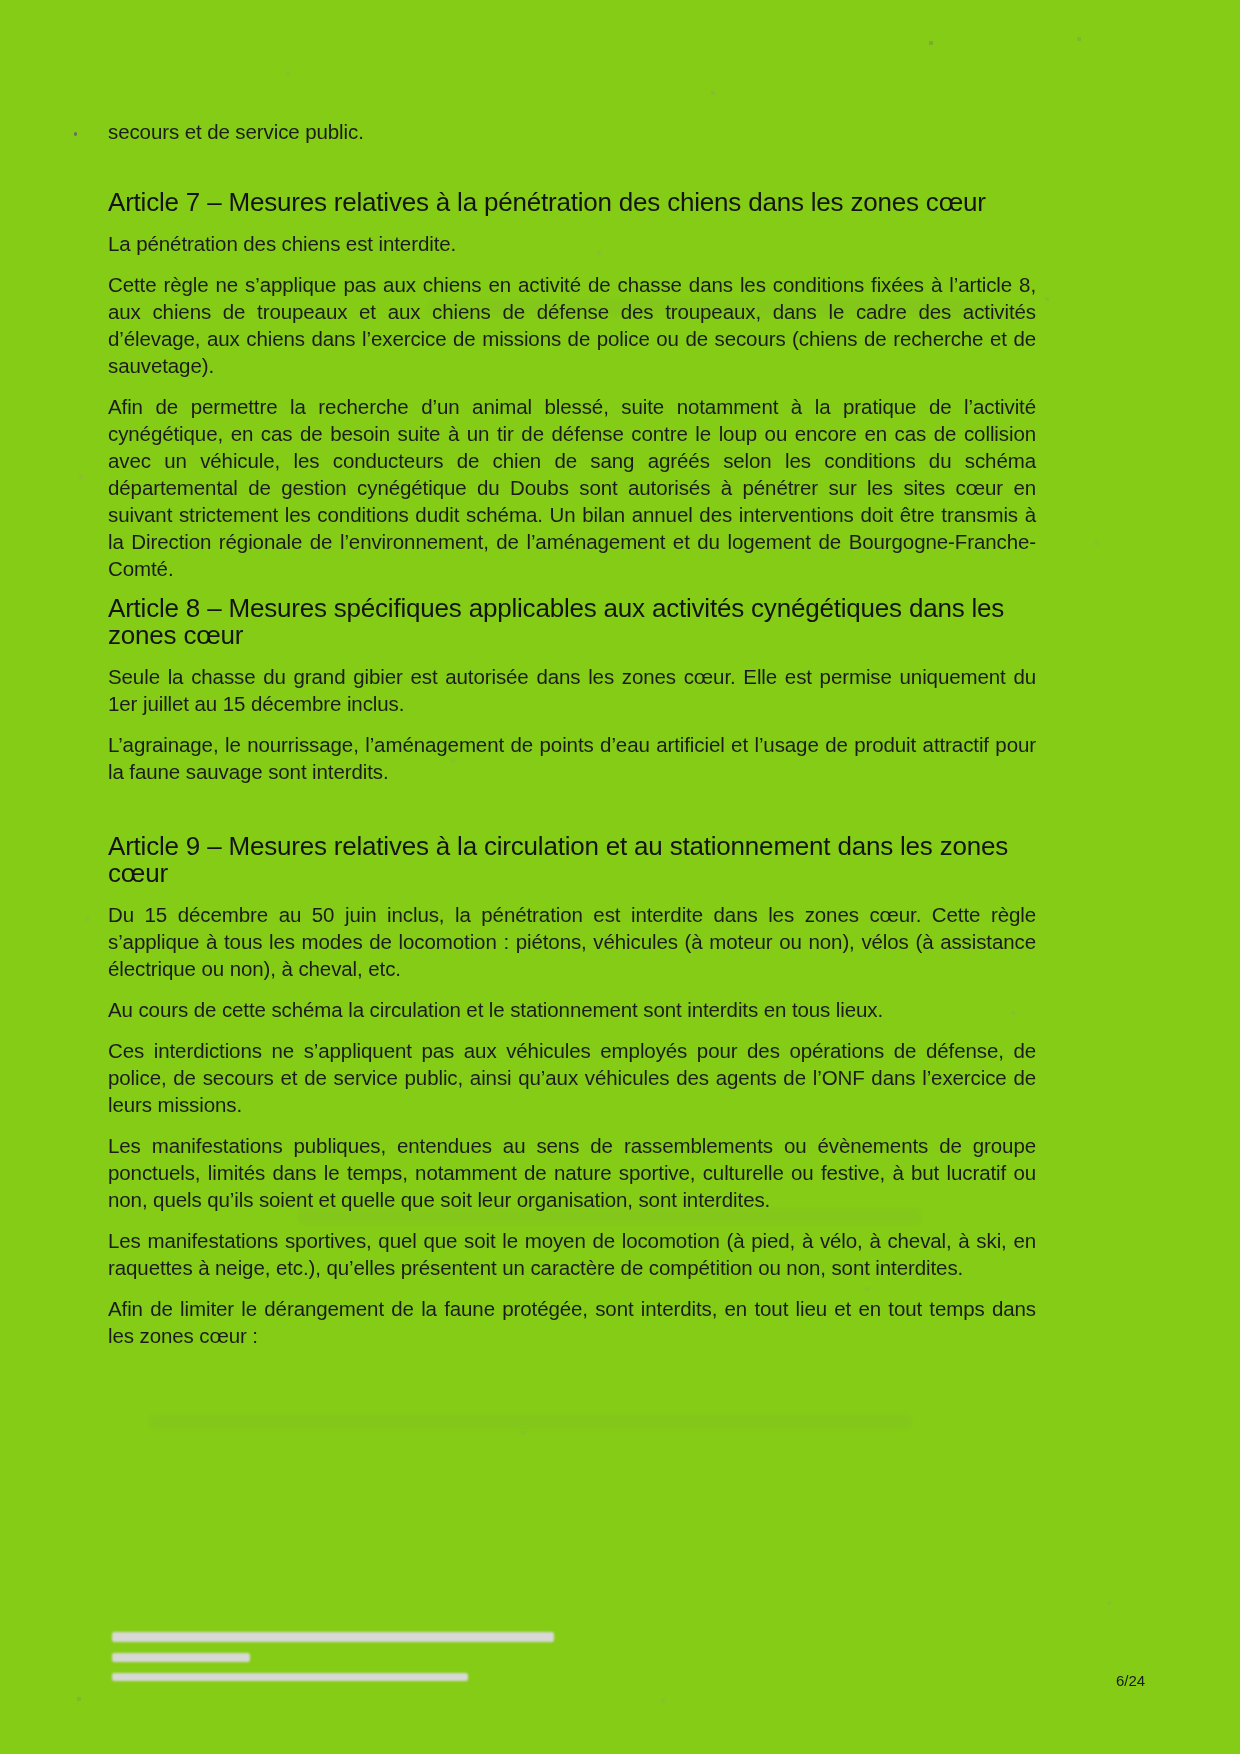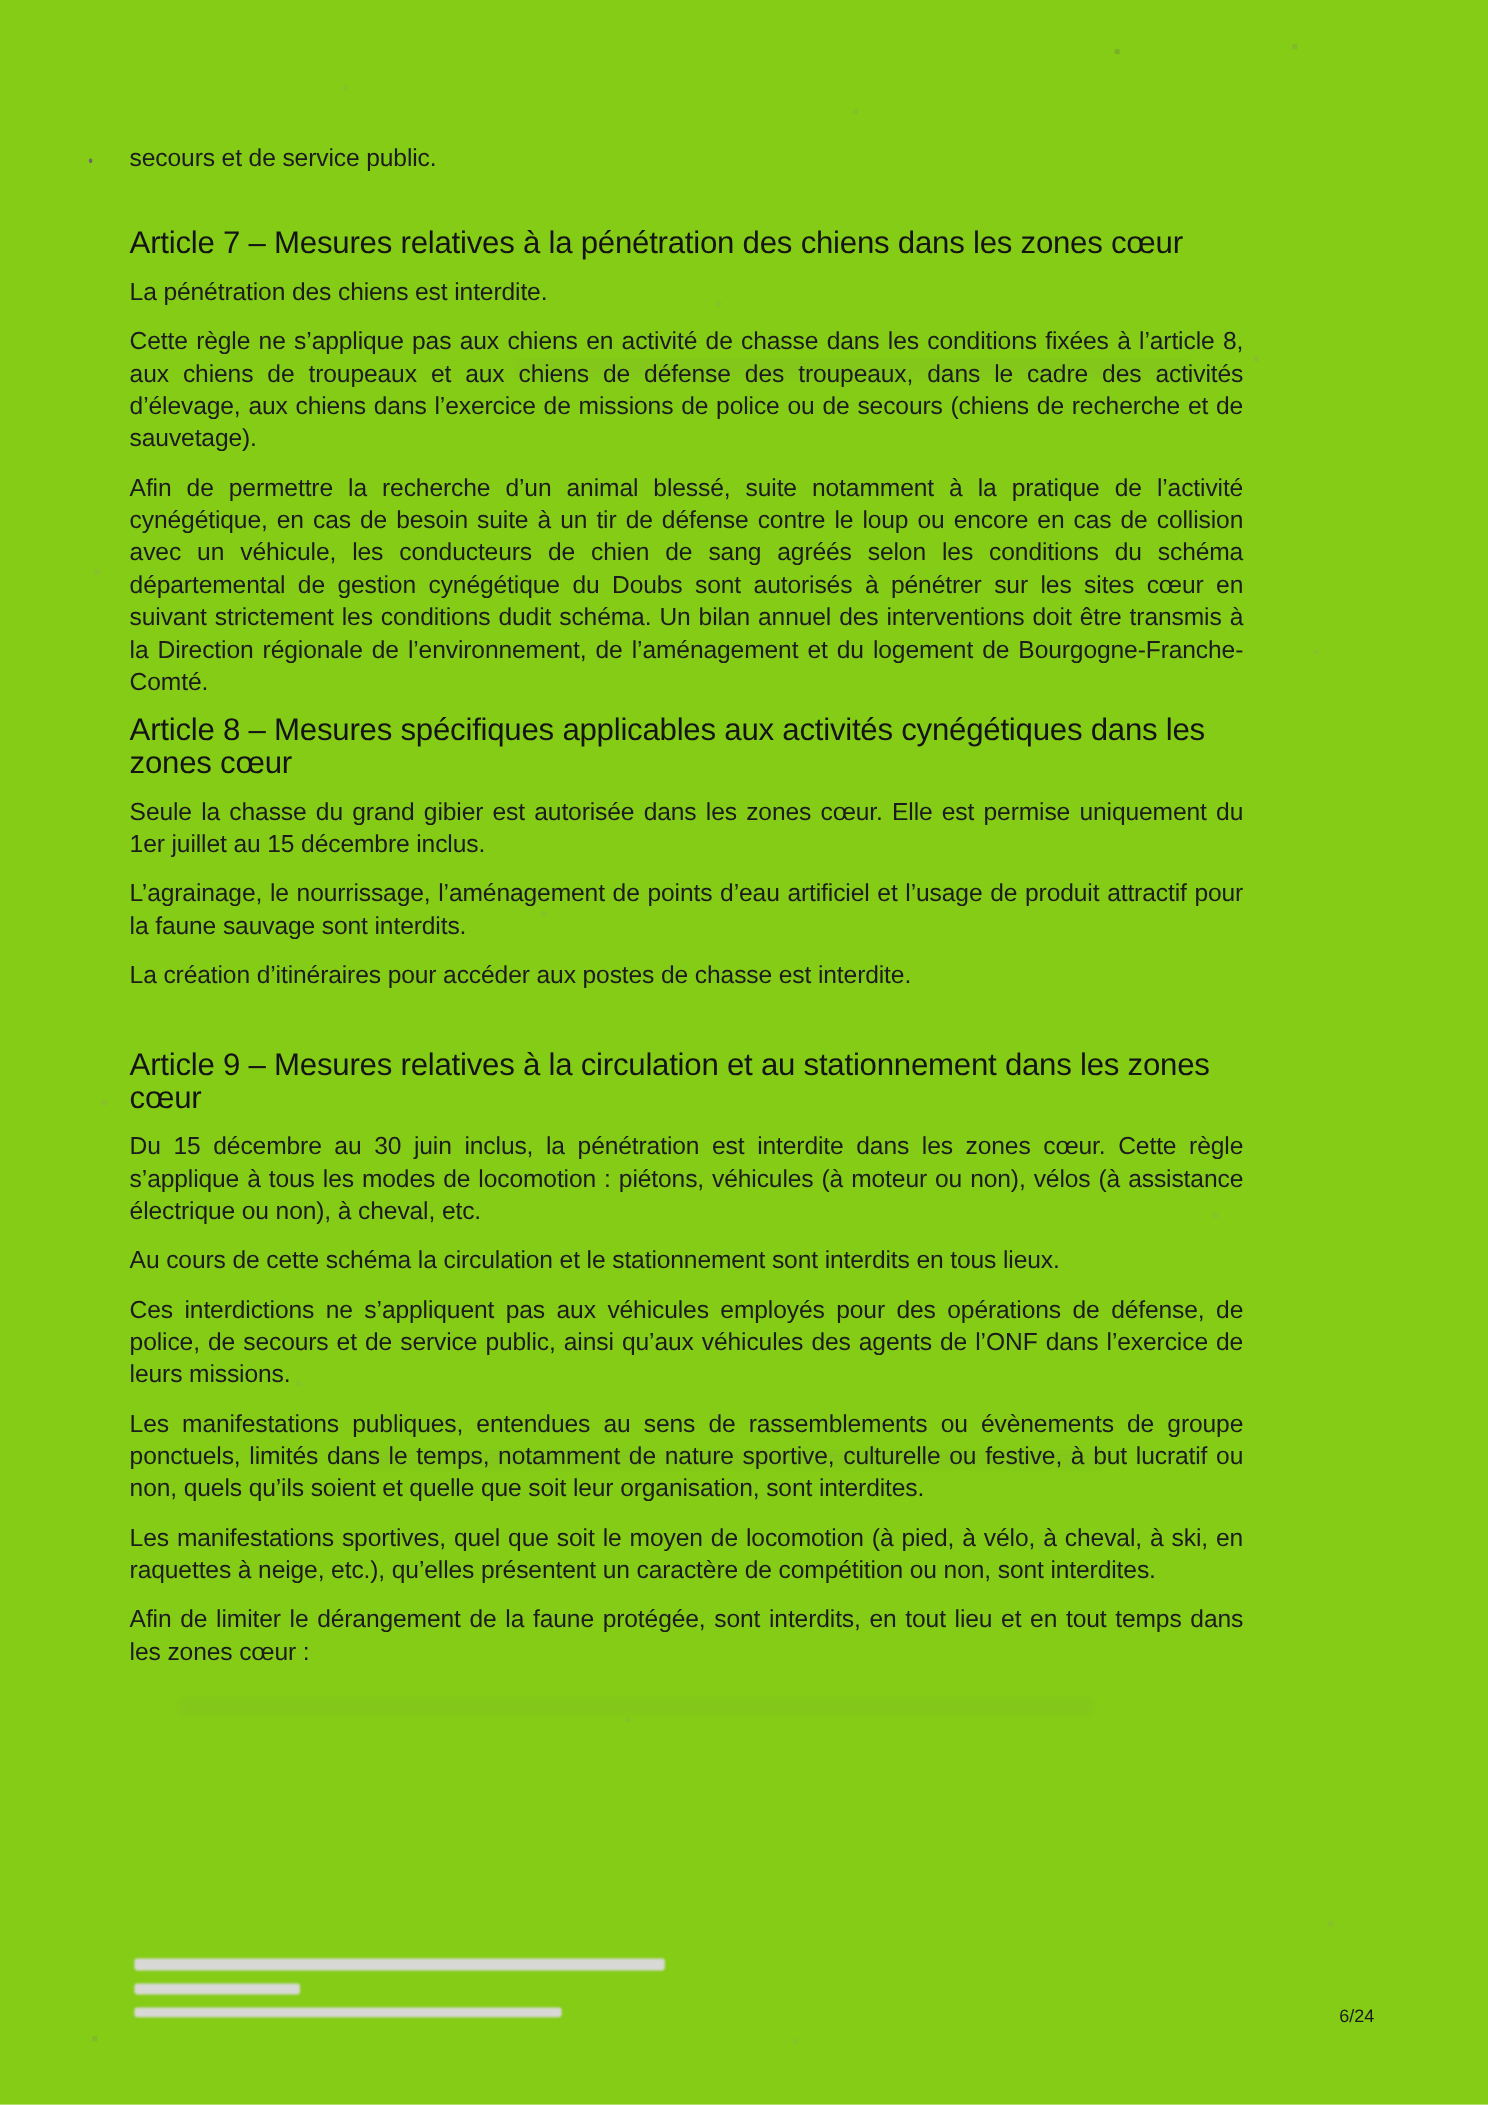--- a/index.html
+++ b/index.html
@@ -131,26 +131,25 @@
       <h2 class="mt-a7">Article 7 – Mesures relatives à la pénétration des chiens dans les zones cœur</h2>
       <p>La pénétration des chiens est interdite.</p>
       <p>Cette règle ne s’applique pas aux chiens en activité de chasse dans les conditions fixées à l’article 8, aux chiens de troupeaux et aux chiens de défense des troupeaux, dans le cadre des activités d’élevage, aux chiens dans l’exercice de missions de police ou de secours (chiens de recherche et de sauvetage).</p>
       <p>Afin de permettre la recherche d’un animal blessé, suite notamment à la pratique de l’activité cynégétique, en cas de besoin suite à un tir de défense contre le loup ou encore en cas de collision avec un véhicule, les conducteurs de chien de sang agréés selon les conditions du schéma départemental de gestion cynégétique du Doubs sont autorisés à pénétrer sur les sites cœur en suivant strictement les conditions dudit schéma. Un bilan annuel des interventions doit être transmis à la Direction régionale de l’environnement, de l’aménagement et du logement de Bourgogne-Franche-Comté.</p>
     </section>
 
     <section>
       <h2>Article 8 – Mesures spécifiques applicables aux activités cynégétiques dans les zones cœur</h2>
       <p>Seule la chasse du grand gibier est autorisée dans les zones cœur. Elle est permise uniquement du 1er juillet au 15 décembre inclus.</p>
       <p>L’agrainage, le nourrissage, l’aménagement de points d’eau artificiel et l’usage de produit attractif pour la faune sauvage sont interdits.</p>
-      <p>La création d’itinéraires pour accéder aux postes de chasse est interdite.</p>
     </section>
 
     <section>
       <h2 class="mt-a9">Article 9 – Mesures relatives à la circulation et au stationnement dans les zones cœur</h2>
-      <p>Du 15 décembre au 30 juin inclus, la pénétration est interdite dans les zones cœur. Cette règle s’applique à tous les modes de locomotion : piétons, véhicules (à moteur ou non), vélos (à assistance électrique ou non), à cheval, etc.</p>
+      <p>Du 15 décembre au 50 juin inclus, la pénétration est interdite dans les zones cœur. Cette règle s’applique à tous les modes de locomotion : piétons, véhicules (à moteur ou non), vélos (à assistance électrique ou non), à cheval, etc.</p>
       <p>Au cours de cette schéma la circulation et le stationnement sont interdits en tous lieux.</p>
       <p>Ces interdictions ne s’appliquent pas aux véhicules employés pour des opérations de défense, de police, de secours et de service public, ainsi qu’aux véhicules des agents de l’ONF dans l’exercice de leurs missions.</p>
     </section>
 
     <section>
       <p>Les manifestations publiques, entendues au sens de rassemblements ou évènements de groupe ponctuels, limités dans le temps, notamment de nature sportive, culturelle ou festive, à but lucratif ou non, quels qu’ils soient et quelle que soit leur organisation, sont interdites.</p>
       <p>Les manifestations sportives, quel que soit le moyen de locomotion (à pied, à vélo, à cheval, à ski, en raquettes à neige, etc.), qu’elles présentent un caractère de compétition ou non, sont interdites.</p>
     </section>
 
     <section>

